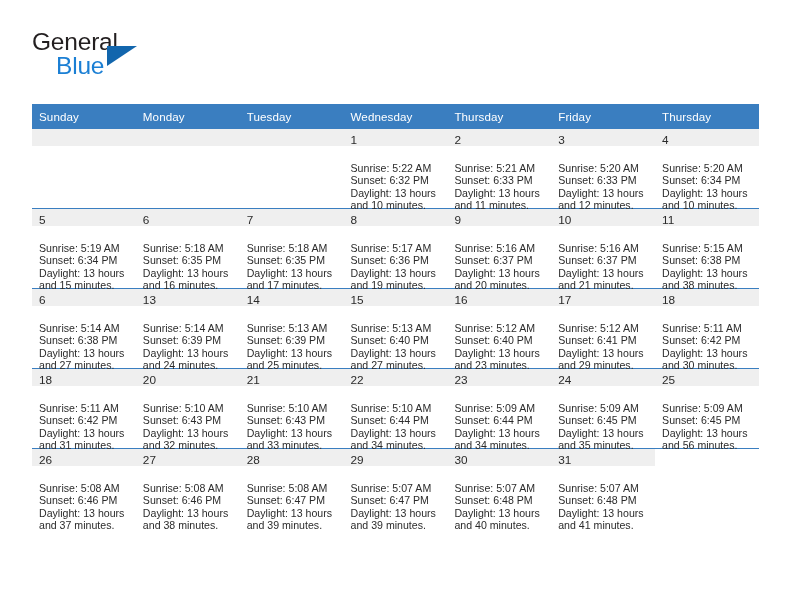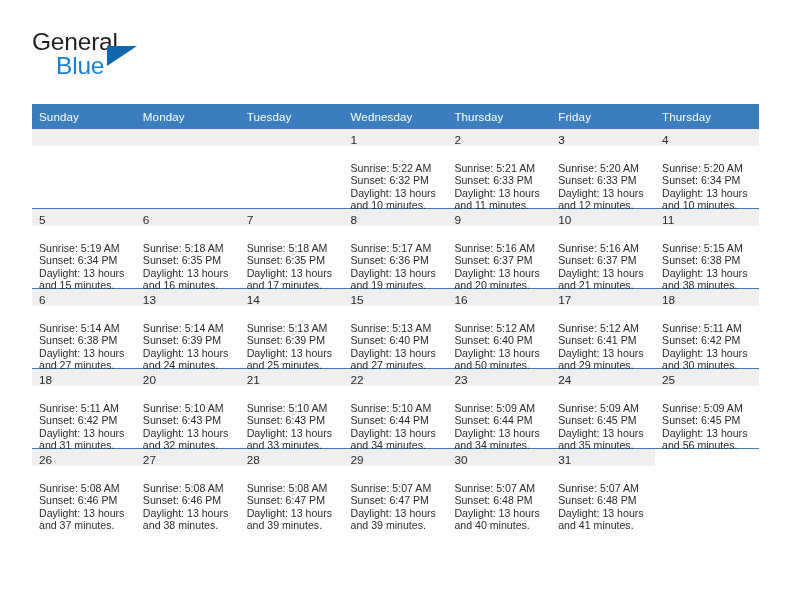--- a/index.html
+++ b/index.html
@@ -379,21 +379,21 @@
               </div>
             </div>
           </td>
           <td>
             <div class="daycell ">
               <div class="daynum-band"><span class="daynum">16</span></div>
               <div class="cell-body">
                 <div>Sunrise: 5:12 AM</div>
                 <div>Sunset: 6:40 PM</div>
                 <div>Daylight: 13 hours</div>
-                <div>and 50 minutes.</div>
+                <div>and 23 minutes.</div>
               </div>
             </div>
           </td>
           <td>
             <div class="daycell ">
               <div class="daynum-band"><span class="daynum">17</span></div>
               <div class="cell-body">
                 <div>Sunrise: 5:12 AM</div>
                 <div>Sunset: 6:41 PM</div>
                 <div>Daylight: 13 hours</div>

